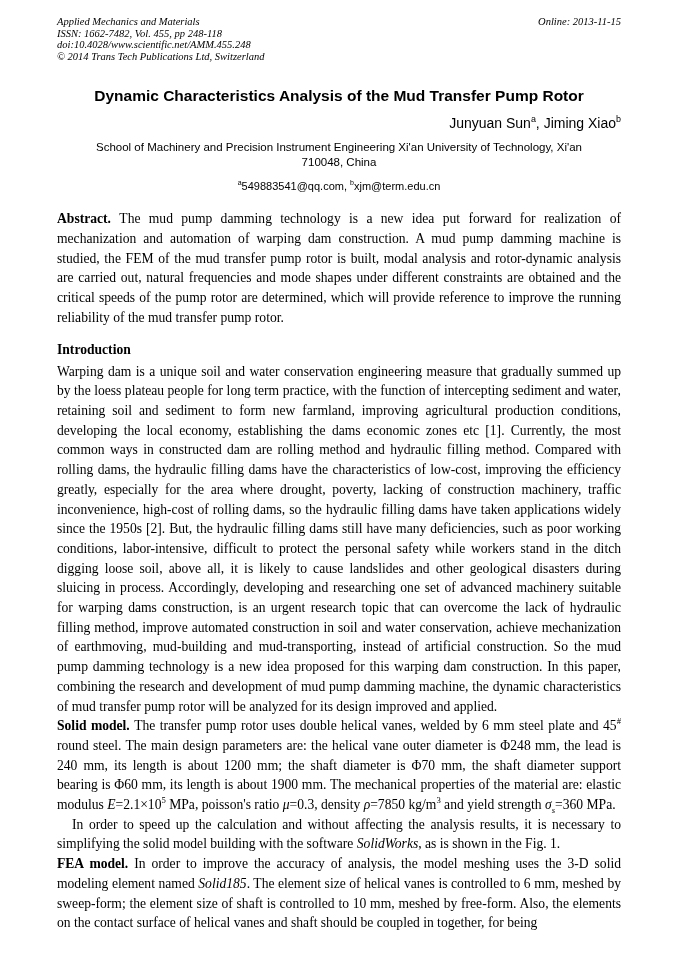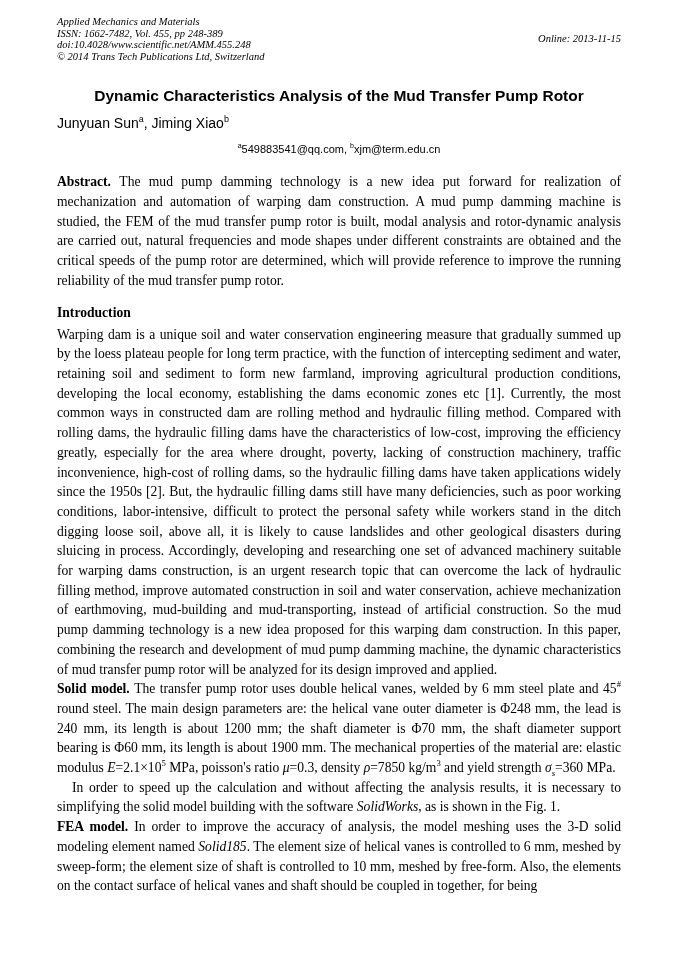--- a/index.html
+++ b/index.html
@@ -15,41 +15,41 @@
     background: #ffffff;
     box-sizing: border-box;
     padding: 16px 57px 0 57px;
     color: #000;
     overflow: hidden;
   }
   
   .jheader {
     display: flex;
     justify-content: space-between;
-    align-items: center;
+    align-items: flex-start;
     font-family: "Liberation Serif", serif;
     font-style: italic;
     font-size: 10.5px;
     line-height: 11.6px;
   }
   .jheader-left div { white-space: nowrap; }
   .jheader-right { white-space: nowrap; }
 
   
   .paper-title {
     margin: 25px 0 0 0;
     text-align: center;
     font-family: "Liberation Sans", sans-serif;
     font-weight: bold;
     font-size: 15.5px;
     line-height: 18px;
   }
   .authors {
     margin-top: 10px;
-    text-align: left;
+    text-align: right;
     font-family: "Liberation Sans", sans-serif;
     font-size: 14px;
     line-height: 17px;
   }
   .affiliation {
     margin: 8px auto 0 auto;
     max-width: 520px;
     text-align: center;
     font-family: "Liberation Sans", sans-serif;
     font-size: 11.5px;
@@ -102,31 +102,32 @@
   }
 </style>
 </head>
 <body>
 
 <div class="page">
 
   <div class="jheader">
     <div class="jheader-left">
       <div>Applied Mechanics and Materials</div>
-      <div>ISSN: 1662-7482, Vol. 455, pp 248-389</div>
+      <div>ISSN: 1662-7482, Vol. 455, pp 248-118</div>
       <div>doi:10.4028/www.scientific.net/AMM.455.248</div>
       <div>© 2014 Trans Tech Publications Ltd, Switzerland</div>
     </div>
     <div class="jheader-right">Online: 2013-11-15</div>
   </div>
 
   <h1 class="paper-title">Dynamic Characteristics Analysis of the Mud Transfer Pump Rotor</h1>
 
   <div class="authors"><span>Junyuan Sun</span><sup>a</sup><span>, Jiming Xiao</span><sup>b</sup></div>
 
+  <div class="affiliation">School of Machinery and Precision Instrument Engineering Xi'an University of Technology, Xi'an 710048, China</div>
 
   <div class="emails"><sup>a</sup><span>549883541@qq.com, </span><sup>b</sup><span>xjm@term.edu.cn</span></div>
 
 
   <p class="body-para abstract"><span style="font-weight: bold;">Abstract. </span><span>The mud pump damming technology is a new idea put forward for realization of mechanization and automation of warping dam construction. A mud pump damming machine is studied, the FEM of the mud transfer pump rotor is built, modal analysis and rotor-dynamic analysis are carried out, natural frequencies and mode shapes under different constraints are obtained and the critical speeds of the pump rotor are determined, which will provide reference to improve the running reliability of the mud transfer pump rotor.</span></p>
 
   <h2 class="sec-heading">Introduction</h2>
 
   <p class="body-para">Warping dam is a unique soil and water conservation engineering measure that gradually summed up by the loess plateau people for long term practice, with the function of intercepting sediment and water, retaining soil and sediment to form new farmland, improving agricultural production conditions, developing the local economy, establishing the dams economic zones etc [1]. Currently, the most common ways in constructed dam are rolling method and hydraulic filling method. Compared with rolling dams, the hydraulic filling dams have the characteristics of low-cost, improving the efficiency greatly, especially for the area where drought, poverty, lacking of construction machinery, traffic inconvenience, high-cost of rolling dams, so the hydraulic filling dams have taken applications widely since the 1950s [2]. But, the hydraulic filling dams still have many deficiencies, such as poor working conditions, labor-intensive, difficult to protect the personal safety while workers stand in the ditch digging loose soil, above all, it is likely to cause landslides and other geological disasters during sluicing in process. Accordingly, developing and researching one set of advanced machinery suitable for warping dams construction, is an urgent research topic that can overcome the lack of hydraulic filling method, improve automated construction in soil and water conservation, achieve mechanization of earthmoving, mud-building and mud-transporting, instead of artificial construction. So the mud pump damming technology is a new idea proposed for this warping dam construction. In this paper, combining the research and development of mud pump damming machine, the dynamic characteristics of mud transfer pump rotor will be analyzed for its design improved and applied.</p>
 

